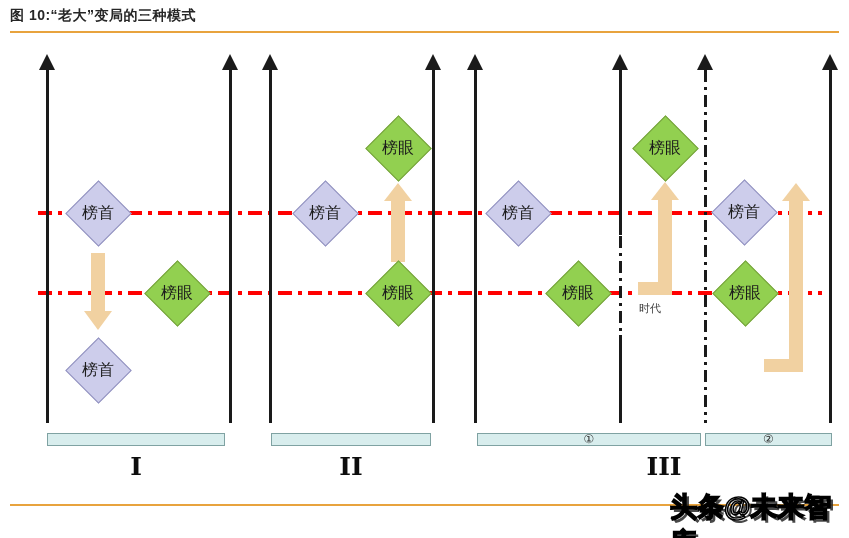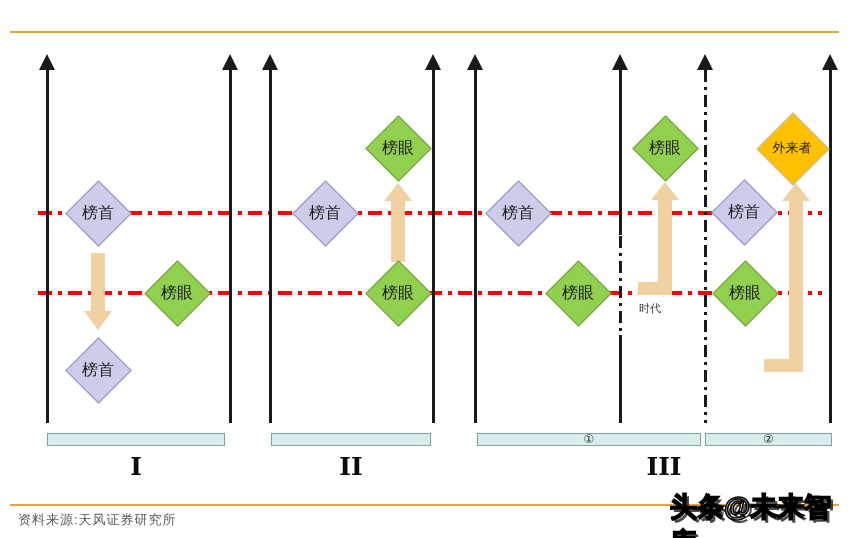--- a/index.html
+++ b/index.html
@@ -58,20 +58,21 @@
   
   .source{position:absolute;left:18px;top:511px;font-size:13px;color:#595959;letter-spacing:1px;}
   .watermark{position:absolute;left:670px;top:489px;z-index:6;font-weight:700;font-size:27px;letter-spacing:0px;
              color:#ffffff;-webkit-text-stroke:1.6px #000;text-shadow:3px 3px 0 rgba(40,40,40,.85);}
 </style>
 </head>
 <body>
 
 <div class="stage">
 
+  <div class="title">图 10:“老大”变局的三种模式</div>
   <div class="rule rule-top"></div>
 
   <div class="redline" style="top:211px"></div>
   <div class="redline" style="top:291px"></div>
 
   <div class="ah" style="left:39px"></div>
   <div class="axis" style="left:46px;top:68px;height:355px"></div>
   <div class="ah" style="left:222px"></div>
   <div class="axis" style="left:229px;top:68px;height:355px"></div>
 
@@ -140,24 +141,20 @@
   </div>
   <div class="dm runner" style="left:546px;top:261px">
     <div class="shape"></div>
     <div class="lbl">榜眼</div>
   </div>
   <div class="dm runner" style="left:633px;top:116px">
     <div class="shape"></div>
     <div class="lbl">榜眼</div>
   </div>
 
-  <div class="dm outsider" style="left:757px;top:113px">
-    <div class="shape"></div>
-    <div class="lbl">外来者</div>
-  </div>
   <div class="dm leader" style="left:712px;top:180px">
     <div class="shape"></div>
     <div class="lbl">榜首</div>
   </div>
   <div class="dm runner" style="left:713px;top:261px">
     <div class="shape"></div>
     <div class="lbl">榜眼</div>
   </div>
 
   <div class="era">时代</div>
@@ -169,16 +166,15 @@
   </div>
   <div class="bar" style="left:705px;width:127px">
     <span class="barlbl">②</span>
   </div>
 
   <div class="mode" style="left:110px">I</div>
   <div class="mode" style="left:325px">II</div>
   <div class="mode" style="left:638px">III</div>
 
   <div class="rule rule-bottom"></div>
-  <div class="source">资料来源:天风证券研究所</div>
   <div class="watermark">头条@未来智库</div>
 
 </div>
 
 </body></html>

